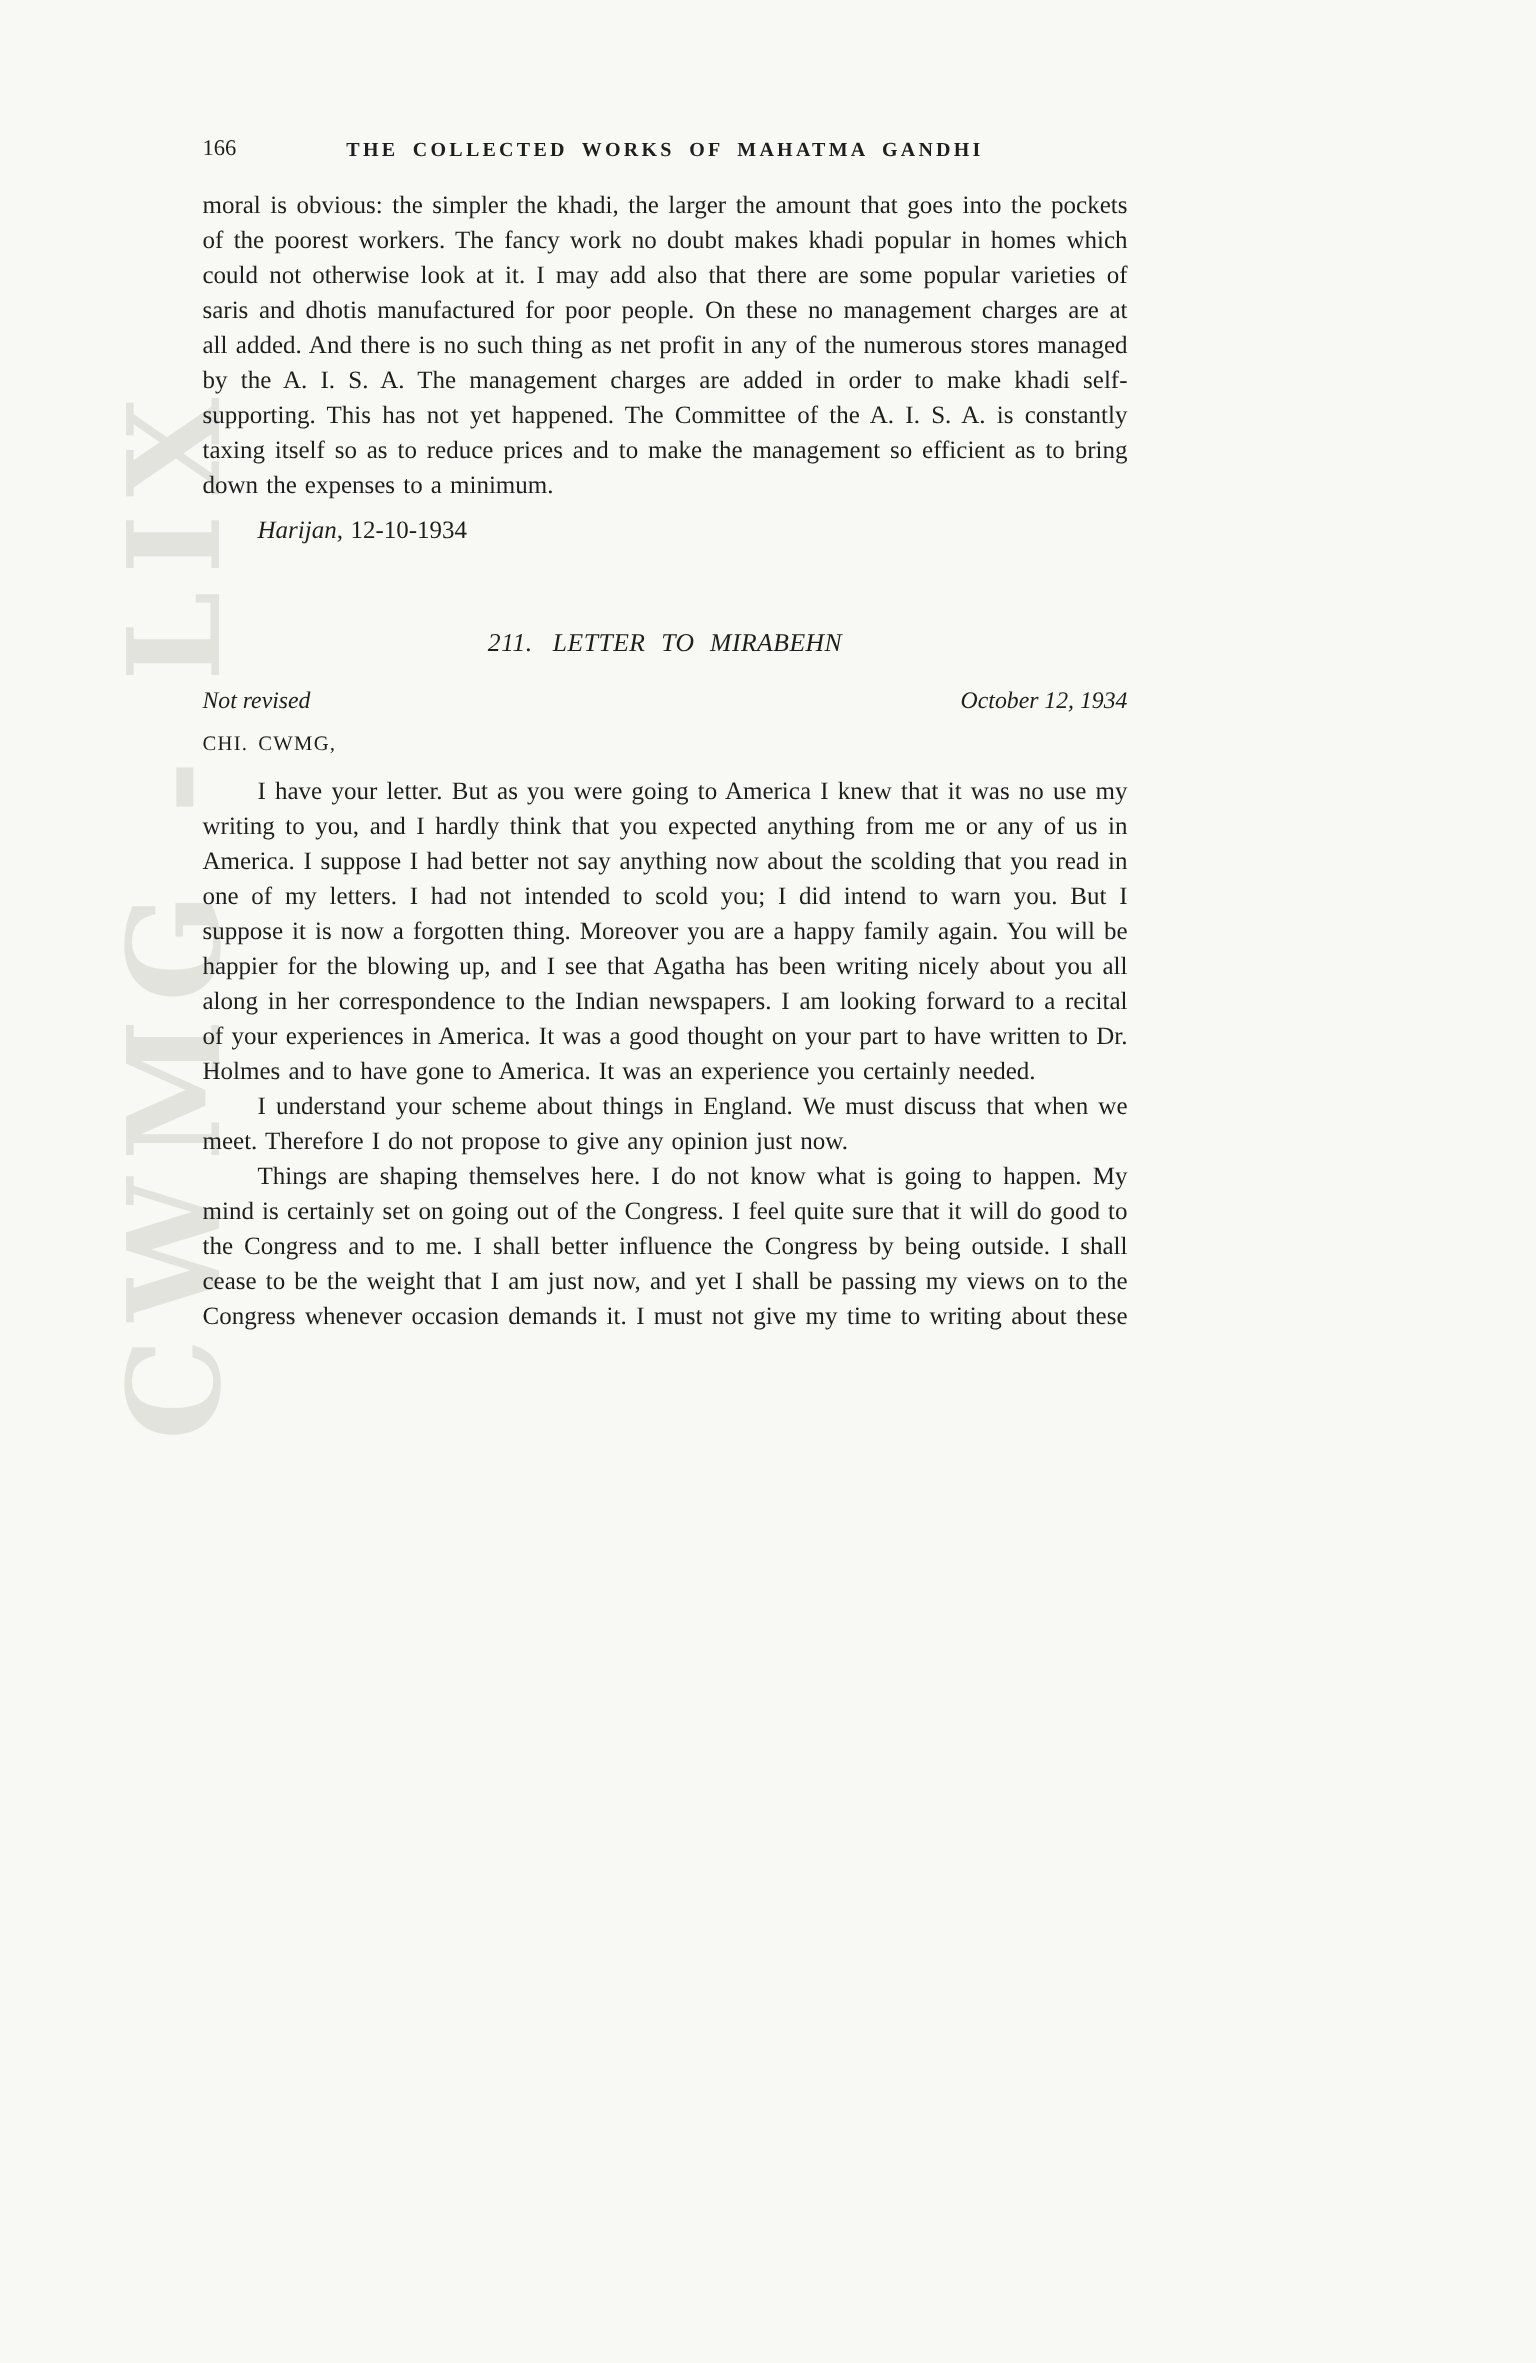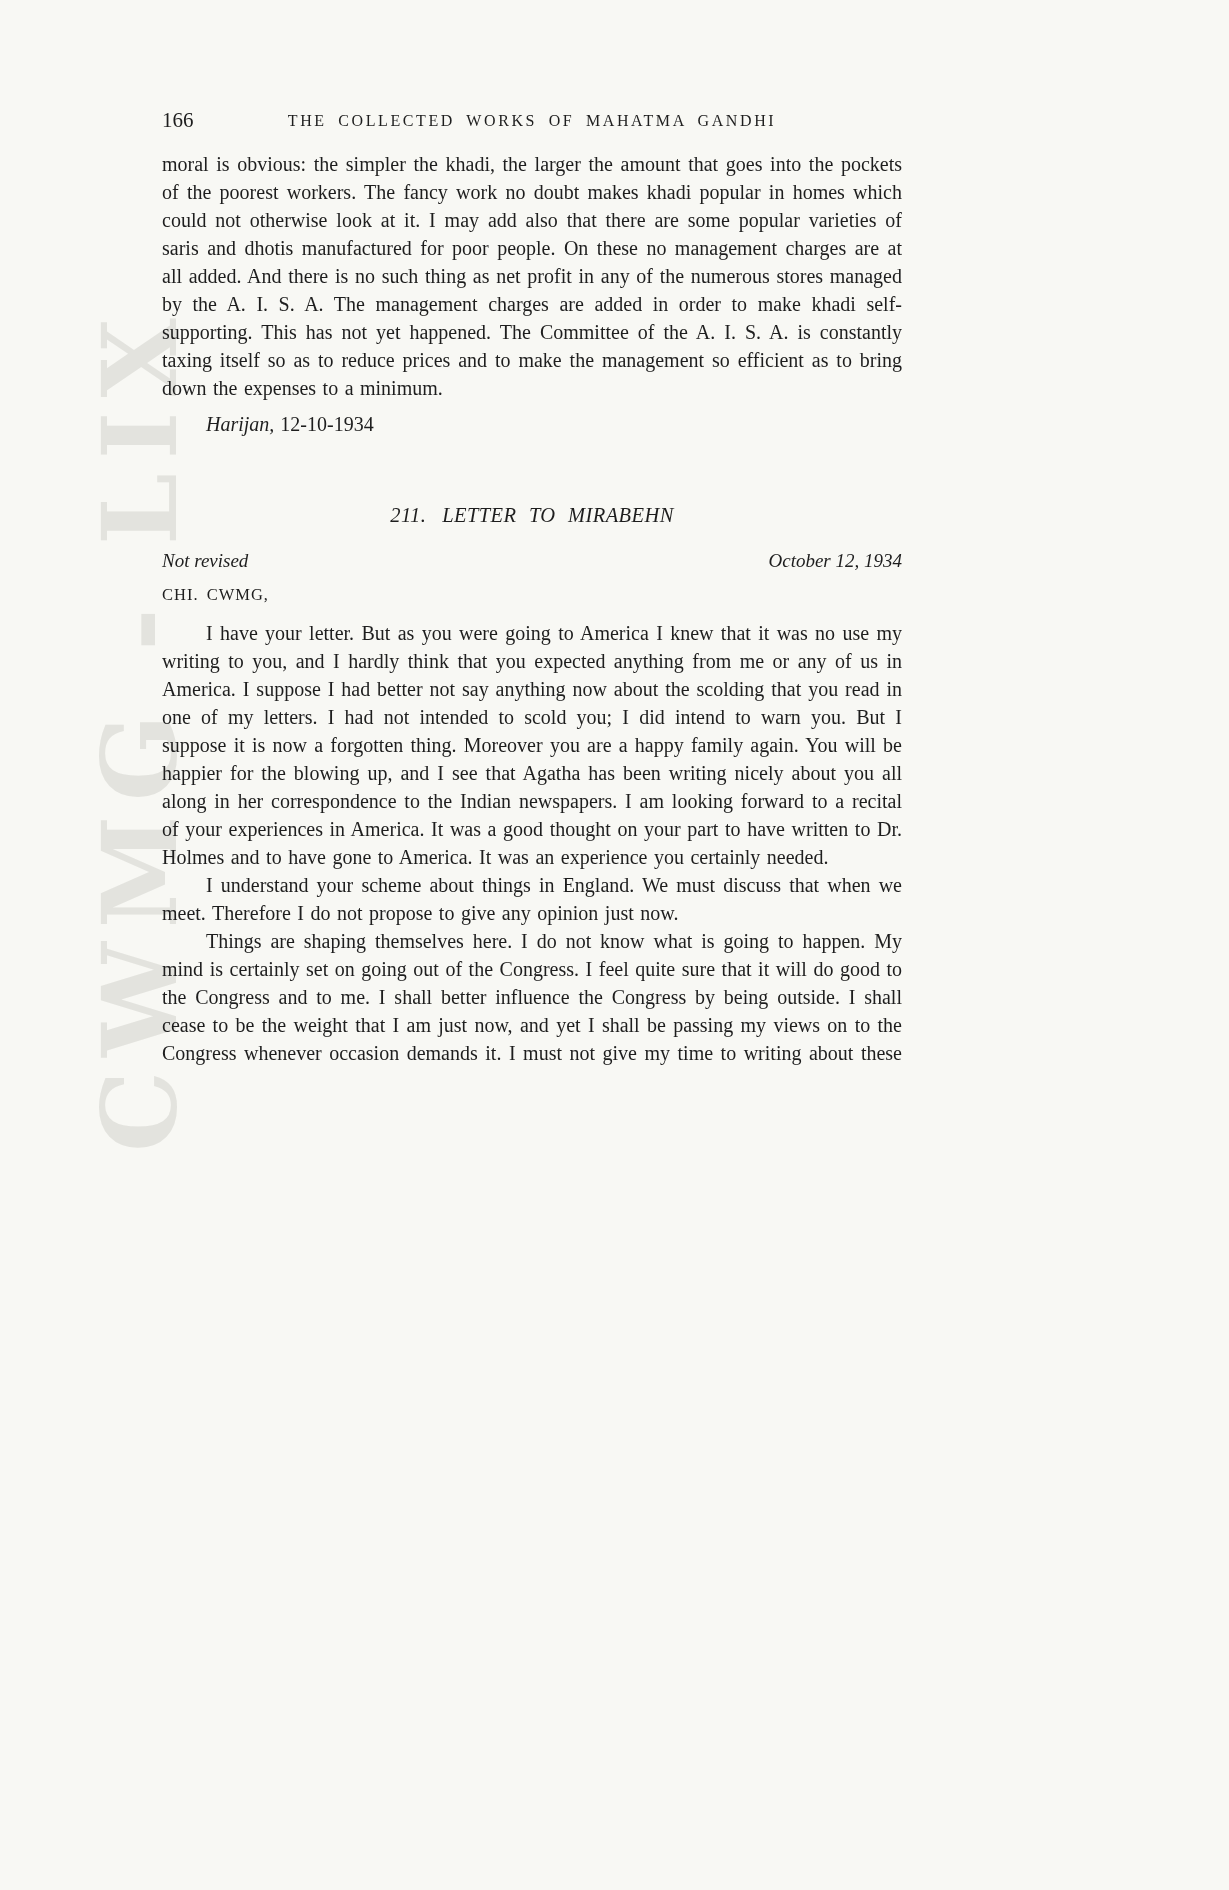--- a/index.html
+++ b/index.html
@@ -39,29 +39,30 @@
 
   .running-header {
     position: relative;
     height: 30px;
     margin-bottom: 14px;
   }
   .page-number {
     position: absolute;
     left: 0;
     top: 2px;
-    font-size: 21px;
+    font-size: 18px;
   }
   .header-title {
     display: block;
     text-align: center;
     font-size: 16px;
     letter-spacing: 2.6px;
     word-spacing: 5px;
     padding-top: 6px;
+    font-weight: bold;
   }
 
   .body-par {
     margin: 0;
     font-size: 20px;
     line-height: 28px;
     text-align: justify;
     text-indent: 44px;
     word-spacing: 1.5px;
   }

